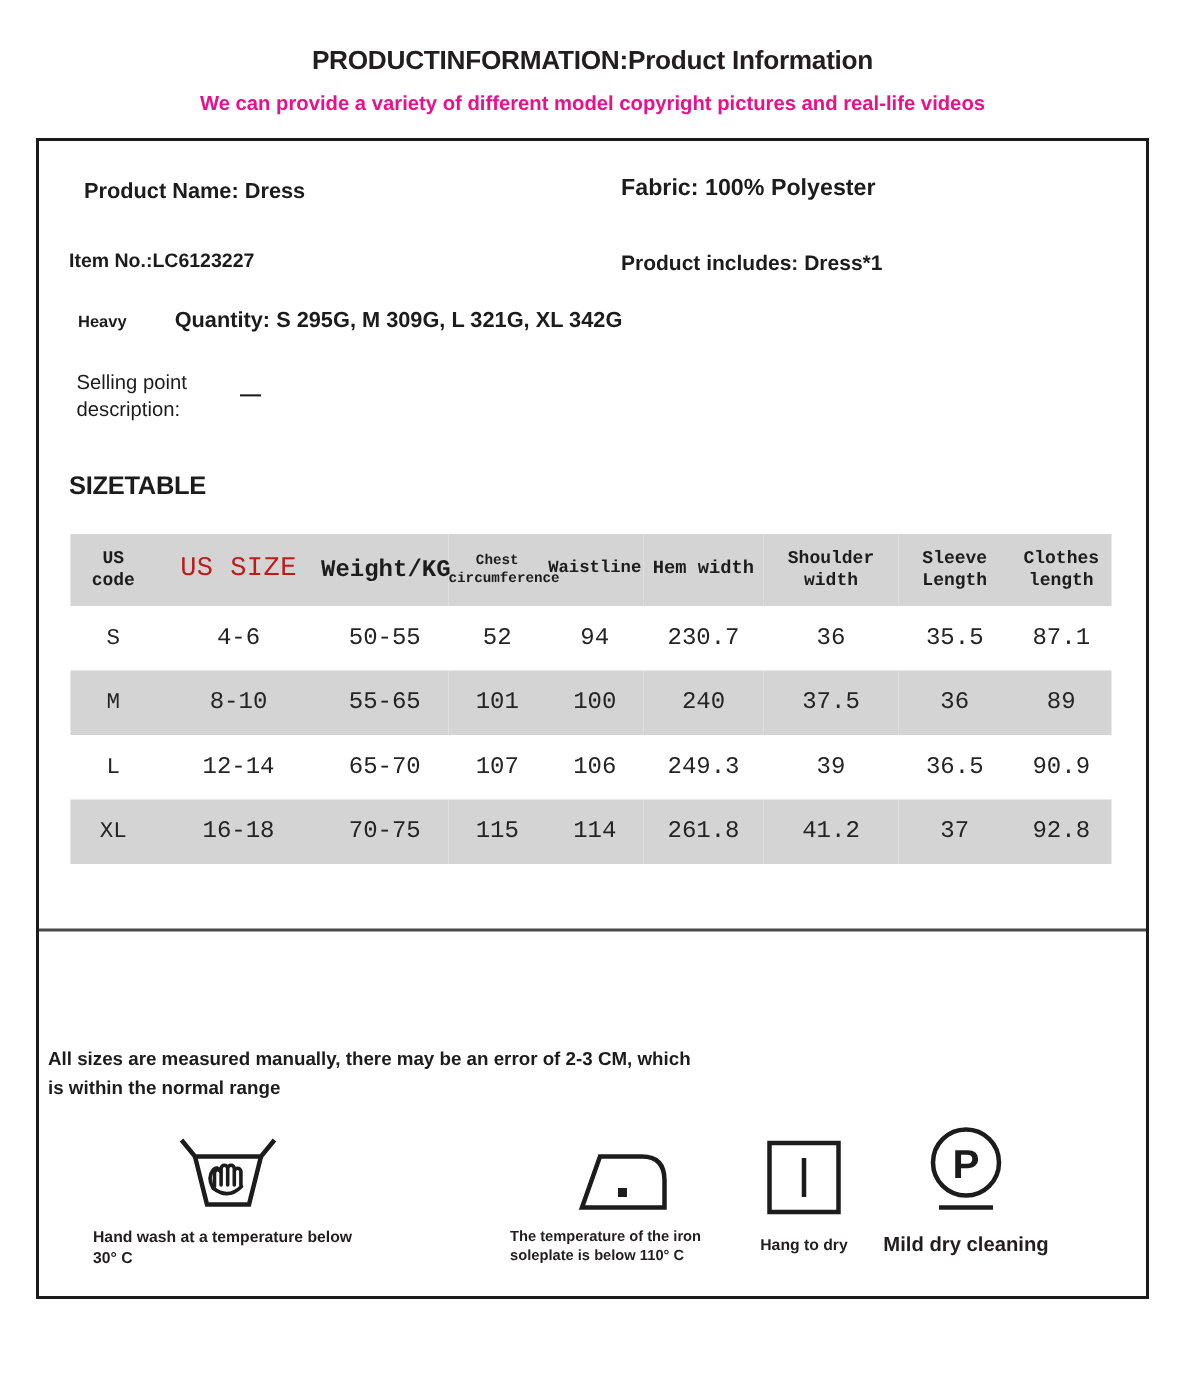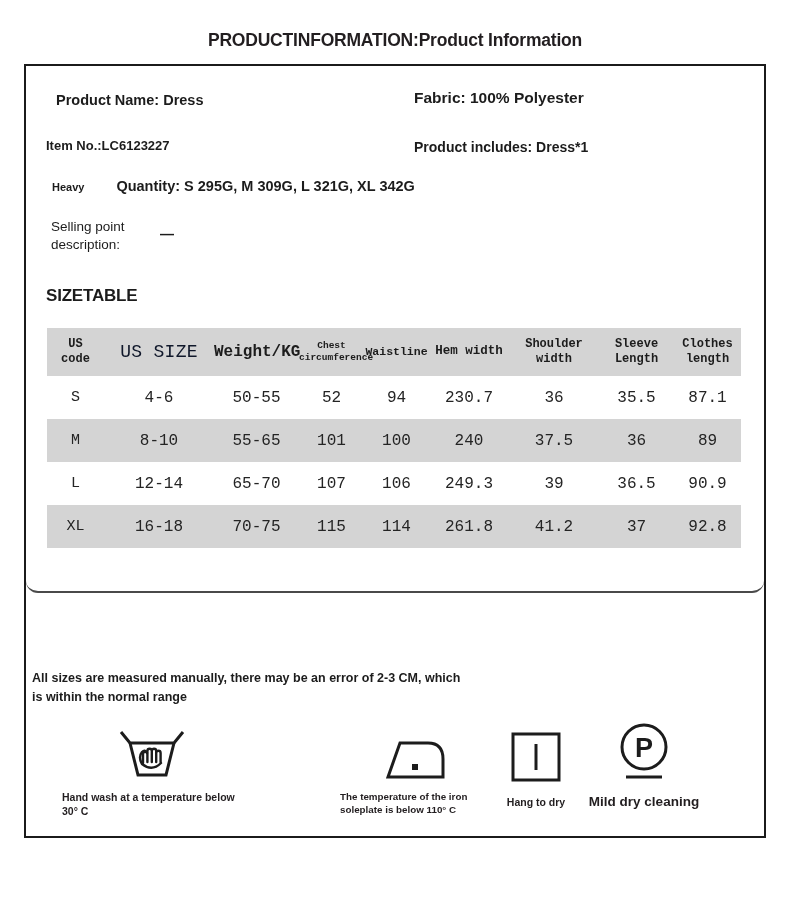--- a/index.html
+++ b/index.html
@@ -17,21 +17,21 @@
   }
   .subtitle{
     margin:9px auto 0;width:540px;text-align:center;
     font-size:13.5px;font-weight:bold;line-height:1.38;color:#e8118c;
   }
 
   
   .main-box{
     margin:13px auto 0;width:738px;border:2px solid #1b1b1b;background:#fff;
   }
-  .sec1{position:relative;height:525px;border-bottom:2px solid #4a4a4a;border-radius:12px;}
+  .sec1{position:relative;height:525px;border-bottom:2px solid #4a4a4a;}
   .sec2{position:relative;height:243px;}
   .info-name{position:absolute;left:30px;top:26px;font-size:14.5px;font-weight:bold;}
   .info-fabric{position:absolute;left:388px;top:23px;font-size:15.5px;font-weight:bold;}
   .info-itemno{position:absolute;left:20px;top:72px;font-size:13px;font-weight:bold;}
   .info-includes{position:absolute;left:388px;top:73px;font-size:14px;font-weight:bold;}
   .heavy-row{position:absolute;left:26px;top:112px;display:flex;align-items:baseline;}
   .heavy-label{font-size:11px;font-weight:bold;}
   .quantity{font-size:14.5px;font-weight:bold;margin-left:32px;}
   .selling-label{
     position:absolute;left:25px;top:152px;width:114px;
@@ -46,21 +46,21 @@
   
   .size-table{
     position:absolute;left:21px;top:262px;width:694px;
     border-collapse:collapse;table-layout:fixed;font-family:Liberation Mono, monospace;
   }
   .size-table th{
     background:#d4d4d4;height:48px;vertical-align:middle;text-align:center;
     white-space:pre-line;font-weight:bold;padding:0;line-height:1.25;
   }
   .size-table th:nth-child(1){font-size:12px;}
-  .size-table th:nth-child(2){font-size:18px;font-weight:400;letter-spacing:0.3px;color:#0f172a;}
+  .size-table th:nth-child(2){font-size:18px;font-weight:400;letter-spacing:0.3px;color:#b91c1c;}
   .size-table th:nth-child(3){font-size:16px;}
   .size-table th:nth-child(4){font-size:9.5px;}
   .size-table th:nth-child(5){font-size:11.5px;}
   .size-table th:nth-child(6){font-size:12.5px;}
   .size-table th:nth-child(7),
   .size-table th:nth-child(8),
   .size-table th:nth-child(9){font-size:12px;}
   .size-table td{
     height:43px;text-align:center;vertical-align:middle;
     font-size:16px;font-weight:400;color:#242424;padding:0;
@@ -93,20 +93,21 @@
   .stroke{fill:none;stroke:#1c1c1c;stroke-width:3;}
   .stroke-thin{fill:none;stroke:#1c1c1c;stroke-width:2.4;stroke-linecap:round;stroke-linejoin:round;}
   .p-glyph{font-family:"Liberation Sans","DejaVu Sans",sans-serif;font-size:27px;font-weight:bold;fill:#1c1c1c;}
 </style>
 </head>
 <body>
 
 <div class="page">
 
   <div class="title">PRODUCTINFORMATION:Product Information</div>
+  <div class="subtitle">We can provide a variety of different model copyright pictures and real-life videos</div>
 
   <div class="main-box">
 
     <div class="sec1">
       <div class="info-name">Product Name: Dress</div>
       <div class="info-fabric">Fabric: 100% Polyester</div>
       <div class="info-itemno">Item No.:LC6123227</div>
       <div class="info-includes">Product includes: Dress*1</div>
 
       <div class="heavy-row">

